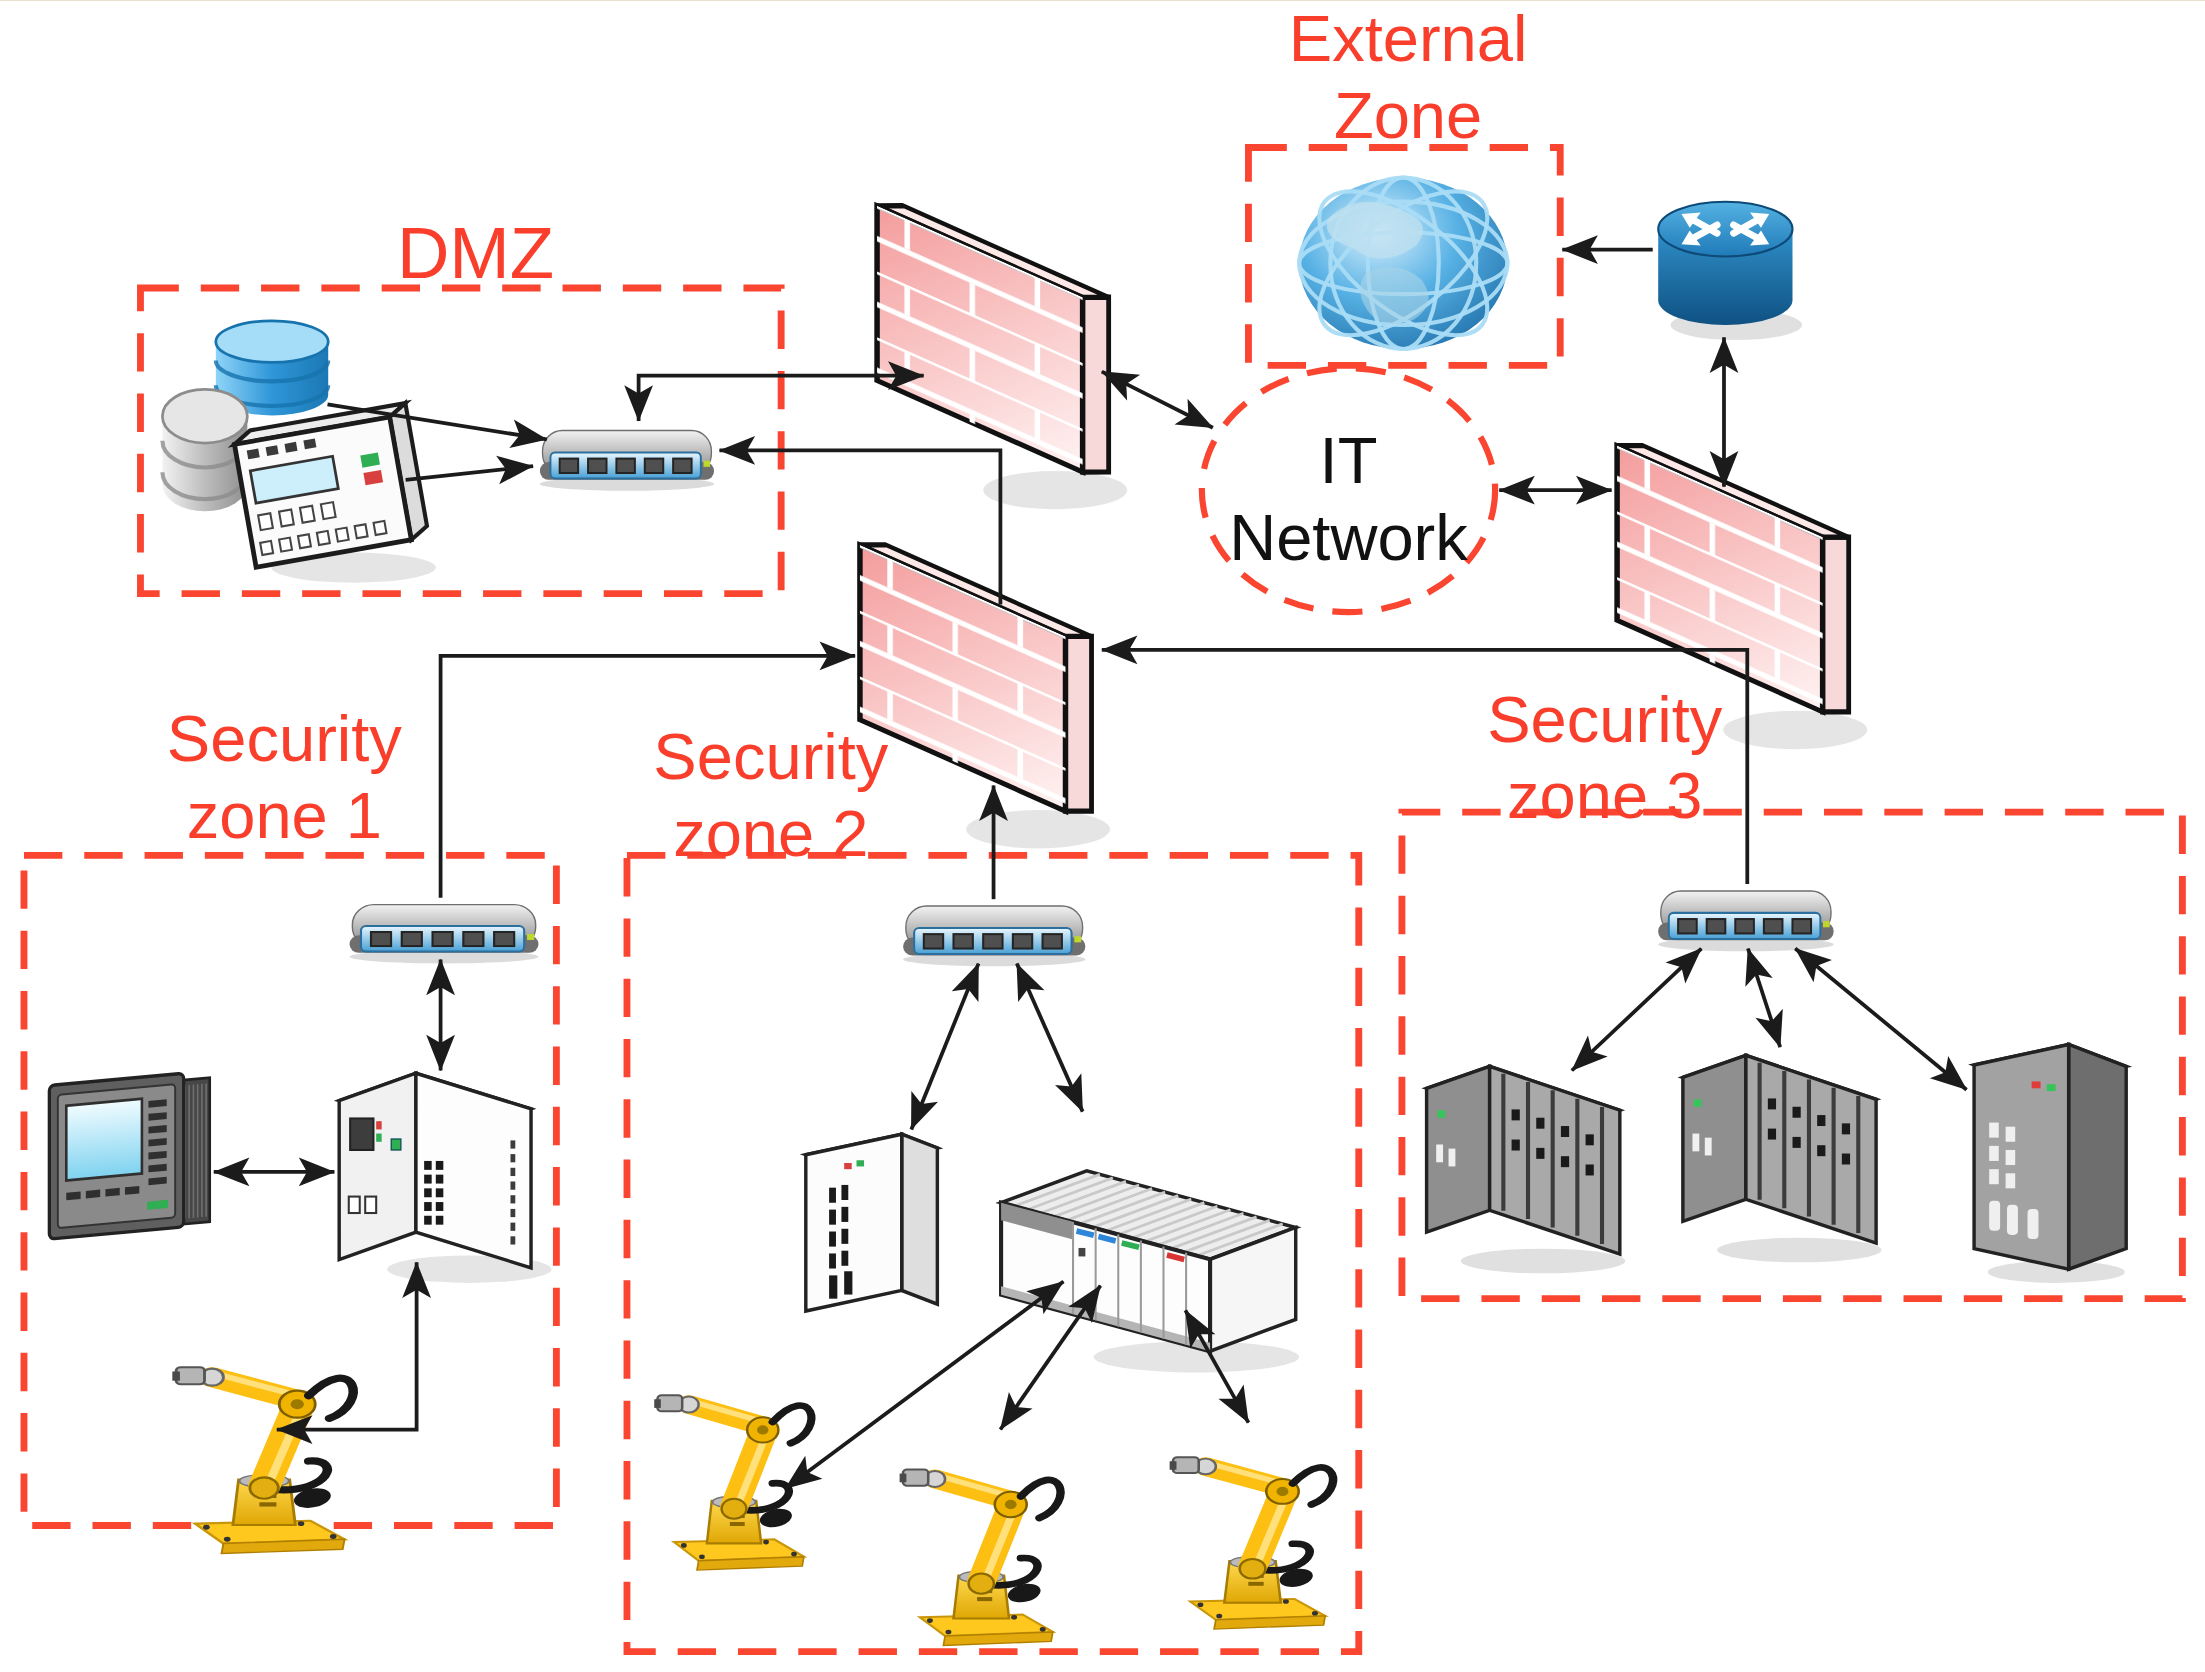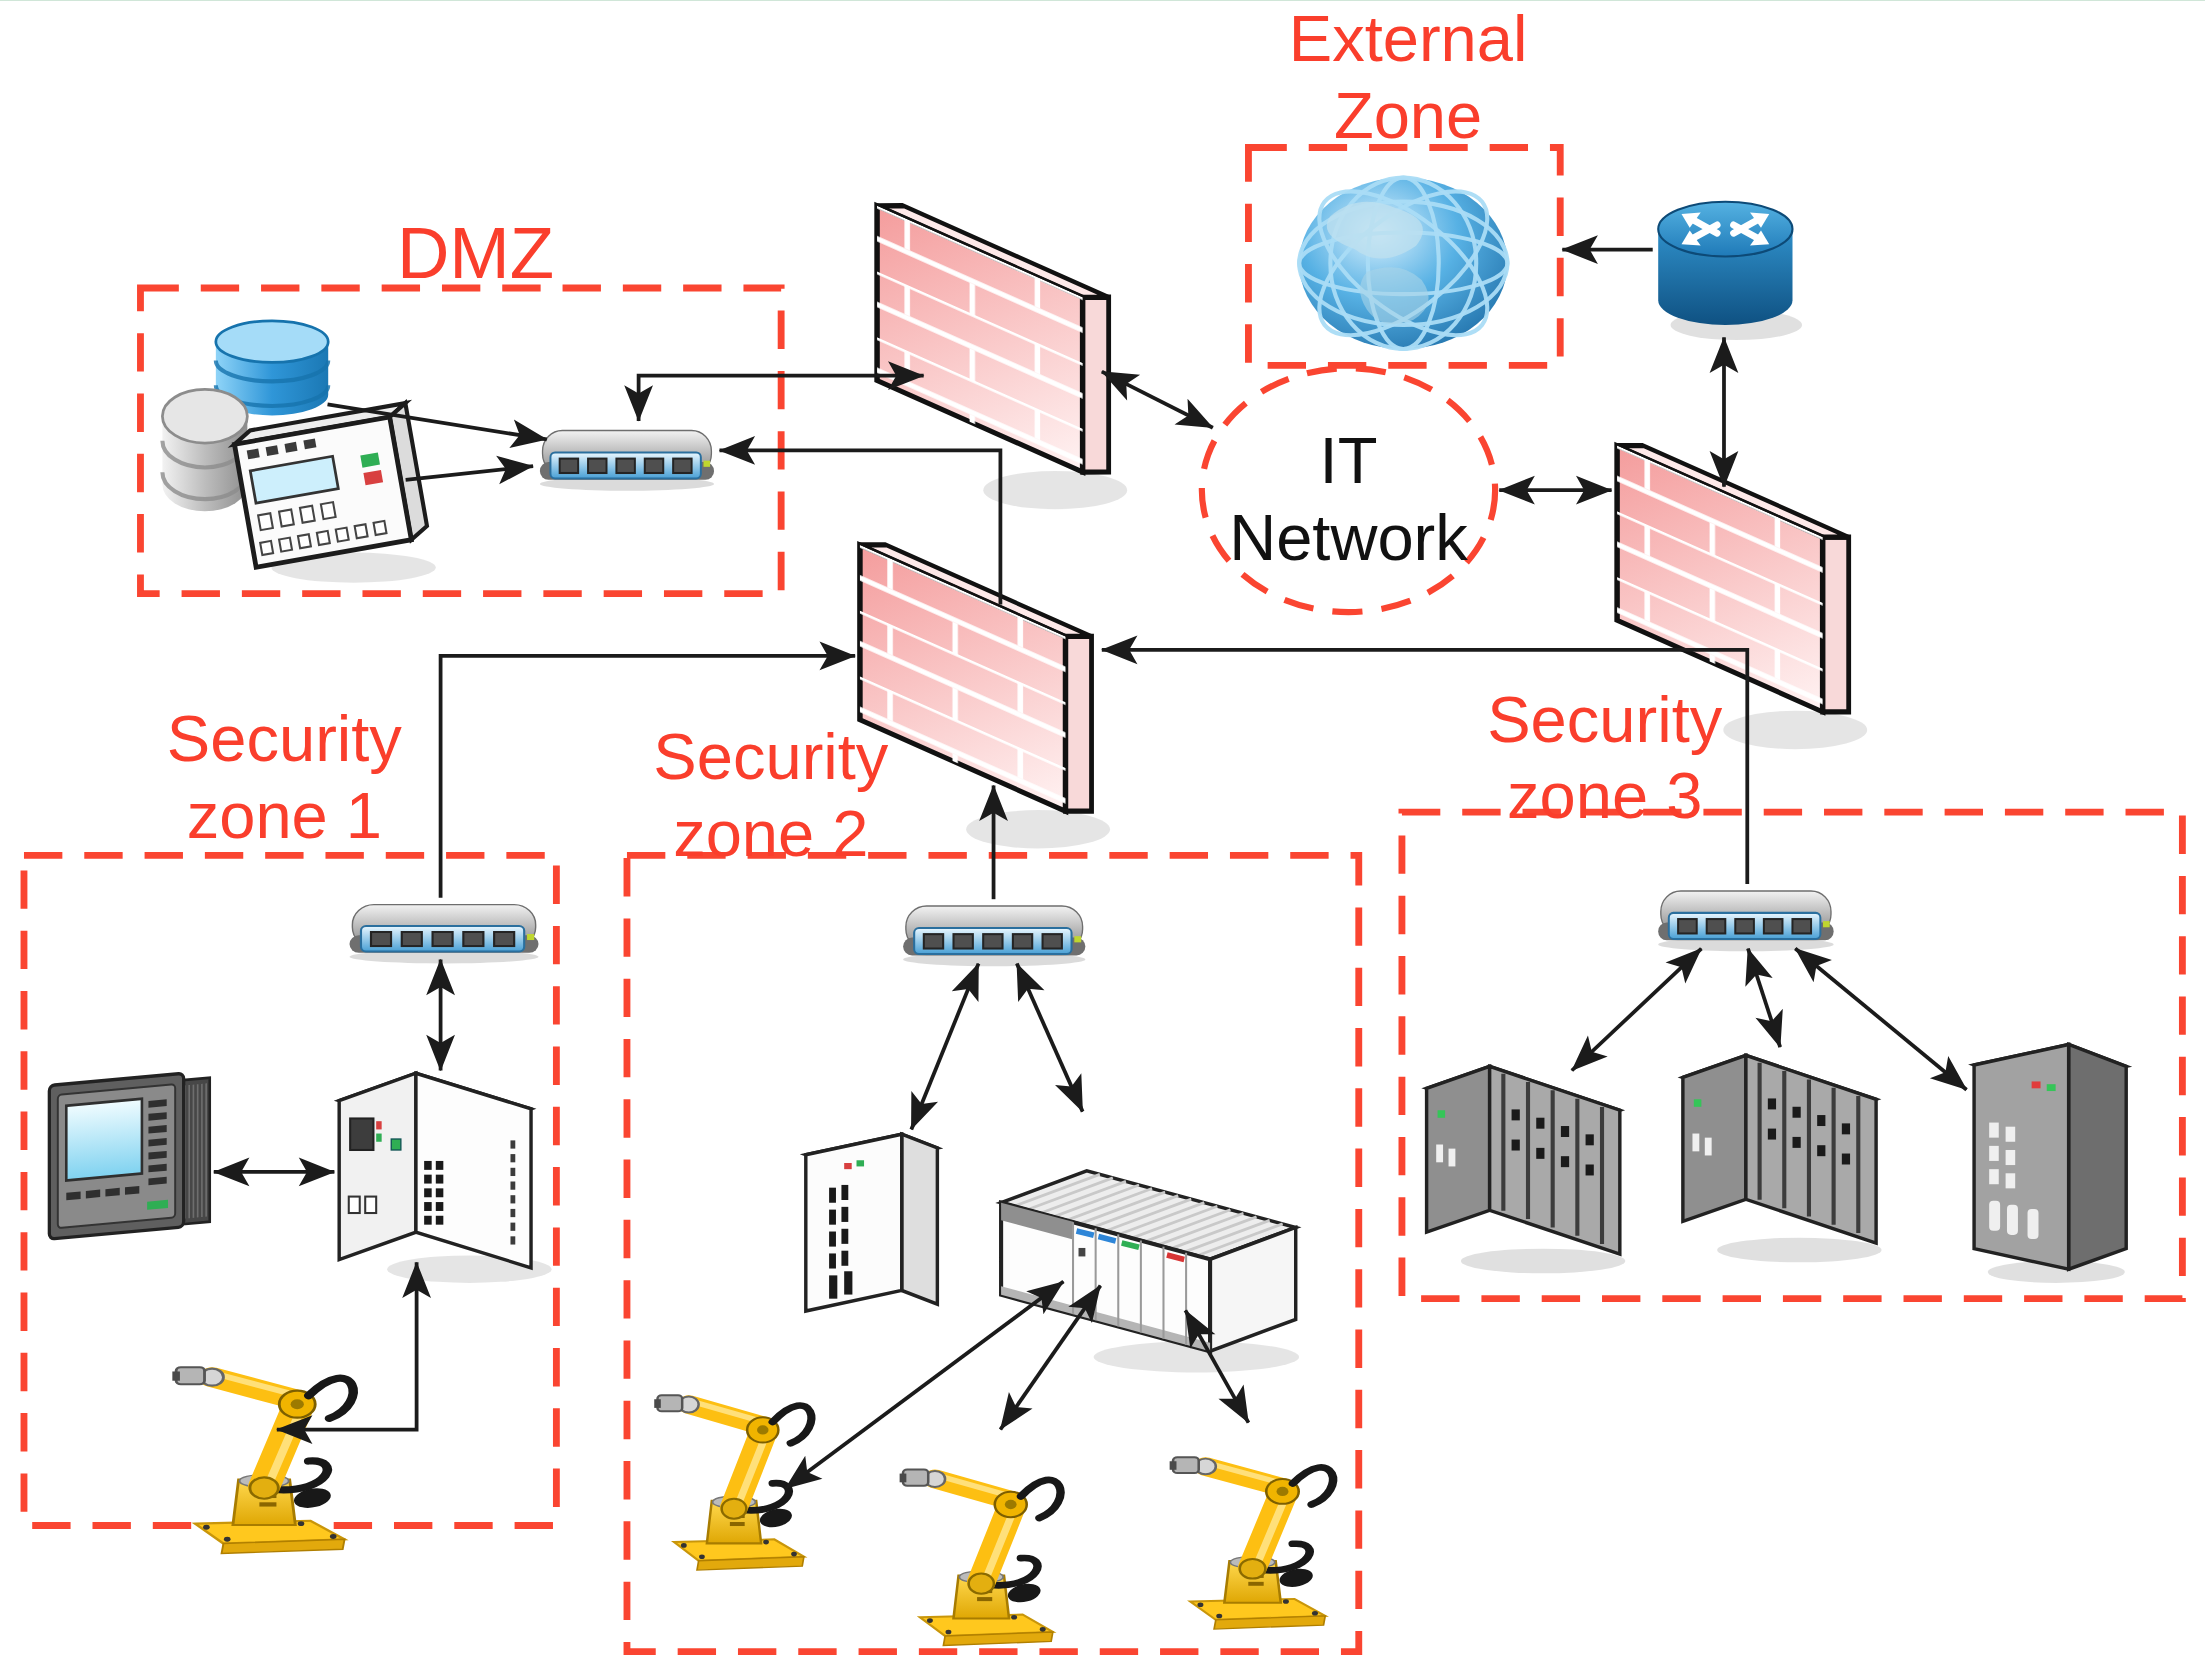--- a/index.html
+++ b/index.html
@@ -1,17 +1,17 @@
 <!DOCTYPE html>
 <html style="font-size:11px"><head>
 <meta charset="utf-8">
 <style>
   html,body{margin:0;padding:0;background:#ffffff;}
   body{width:2205px;height:1673px;overflow:hidden;font-family:"Liberation Sans",sans-serif;}
-  #stage{position:relative;width:2205px;height:1673px;background:#15803d;}
+  #stage{position:relative;width:2205px;height:1673px;background:#a16207;}
   svg{display:block}
   text{font-family:"Liberation Sans","DejaVu Sans",sans-serif;}
 </style>
 </head>
 <body>
 
 <div id="stage">
     <svg xmlns="http://www.w3.org/2000/svg" width="2205" height="1673" viewBox="0 0 3218 2441">
       <defs>
 <linearGradient id="fwgrad" x1="0" y1="0" x2="1" y2="1">

